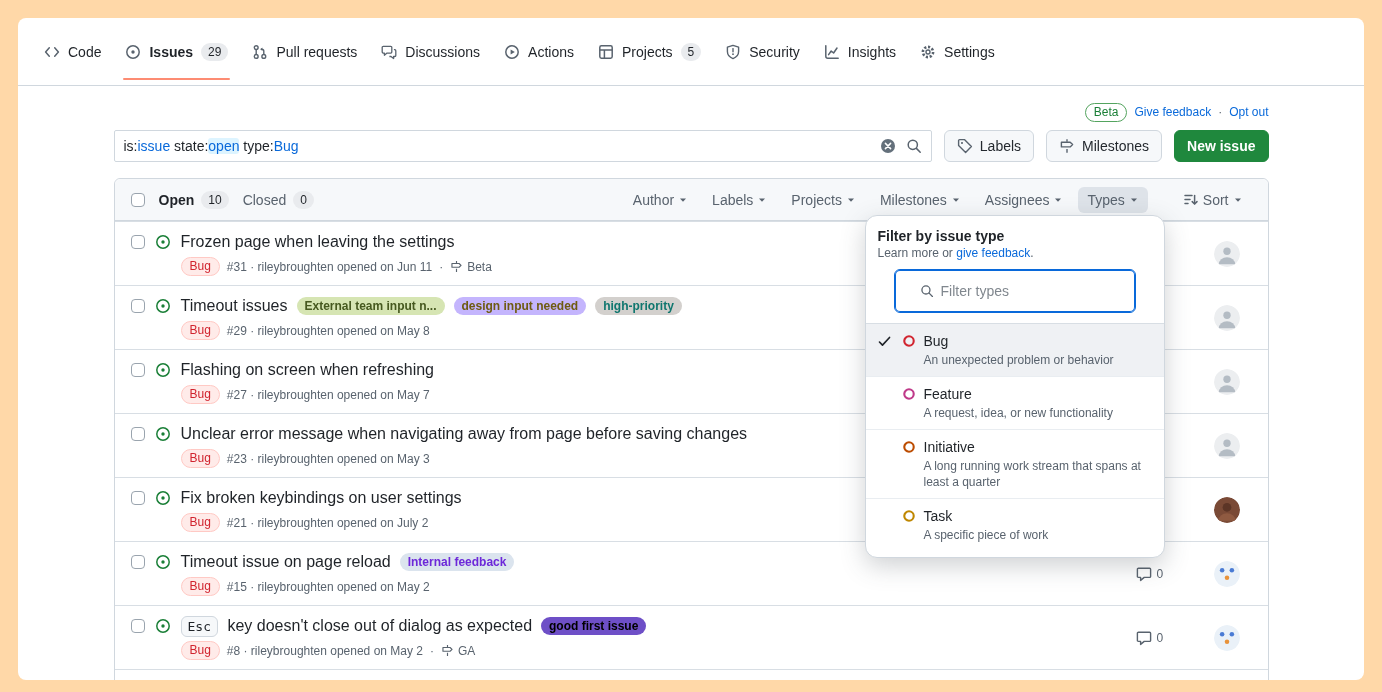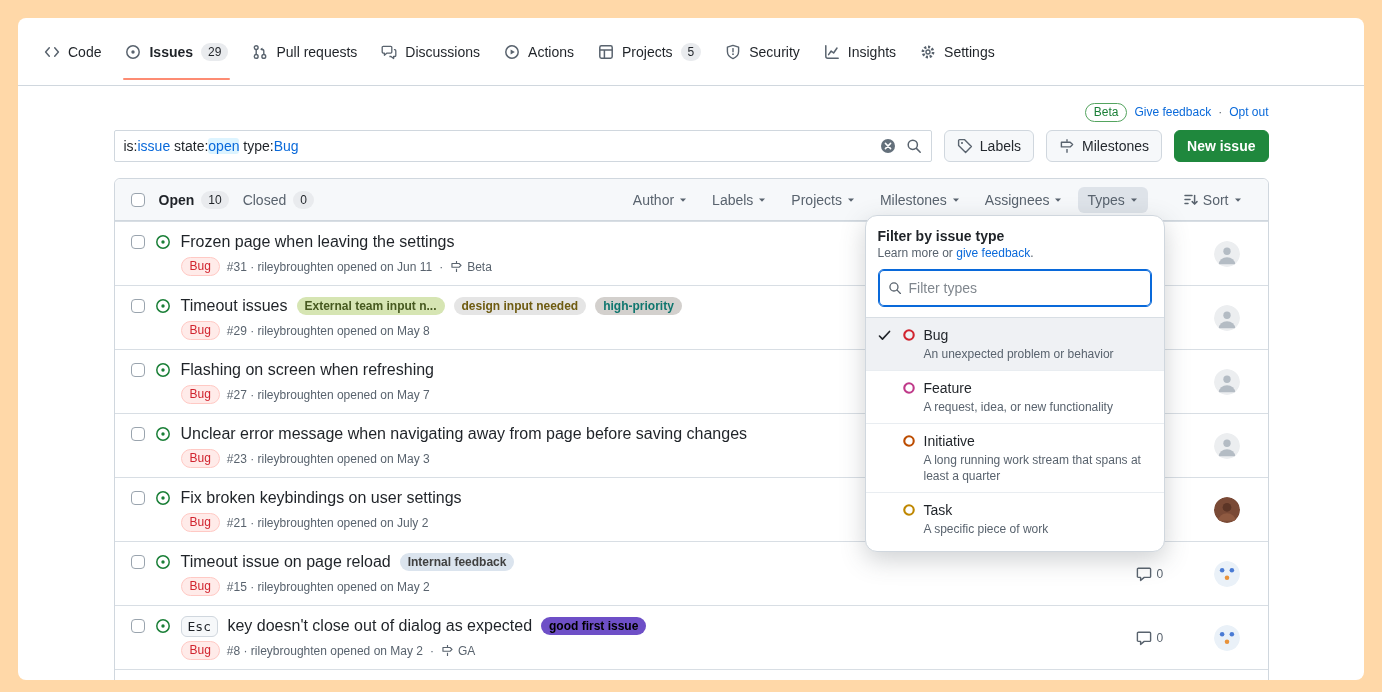--- a/index.html
+++ b/index.html
@@ -61,21 +61,21 @@
   .milestone{display:inline-flex;align-items:center;gap:4px;cursor:pointer}
   .milestone .icn svg{width:13px;height:13px}
   .issue-side{margin-left:auto;display:flex;align-items:center;gap:50px;padding-right:12px;align-self:center}
   .comments{display:flex;align-items:center;gap:5px;font-size:12px;color:var(--muted);min-width:28px;cursor:pointer}
   .avatar{width:26px;height:26px;border-radius:50%;overflow:hidden;display:inline-block;cursor:pointer}
   .avatar svg{width:26px;height:26px;display:block}
   
   .dropdown{position:absolute;left:751px;top:129px;width:300px;background:#fff;border:1px solid var(--border);border-radius:12px;box-shadow:0 8px 24px rgba(66,74,83,0.25);z-index:30;padding-bottom:6px}
   .dd-header{padding:12px 12px 0;font-size:14px;font-weight:700}
   .dd-sub{padding:2px 12px 0;font-size:12px;color:var(--muted)}
-  .dd-search{margin:9px 12px 10px;display:flex;align-items:center;gap:7px;border:1px solid var(--link);box-shadow:inset 0 0 0 1px var(--link);border-radius:6px;height:38px;padding:0 9px;background:#fff}
+  .dd-search{margin:9px 28px 10px;display:flex;align-items:center;gap:7px;border:1px solid var(--link);box-shadow:inset 0 0 0 1px var(--link);border-radius:6px;height:44px;padding:0 25px;background:#fff}
   .dd-search input{border:none;outline:none;font-family:inherit;font-size:14px;flex:1;color:var(--text);background:transparent;min-width:0}
   .dd-search input::placeholder{color:#80878e}
   .mag-sm svg{width:14px;height:14px}
   .dd-divider{height:1px;background:#d8dee4}
   .dd-option{display:flex;align-items:flex-start;padding:8px 12px;gap:8px;cursor:pointer}
   .dd-option+.dd-option{border-top:1px solid #e9edf1}
   .dd-option.selected{background:#eff1f4}
   .dd-check{width:16px;flex:none;margin-top:2px;color:var(--text)}
   .dd-check svg{width:13px;height:13px}
   .type-circle{margin-top:2px}
@@ -353,21 +353,21 @@
             <span class="icn open-icon">
               <svg viewBox="0 0 16 16">
                 <circle cx="8" cy="8" r="6.2" fill="none" stroke="currentColor" stroke-width="1.5"></circle>
                 <circle cx="8" cy="8" r="1.7" fill="currentColor"></circle>
               </svg>
             </span>
             <div class="issue-main">
               <div class="title-line">
                 <a class="issue-title"><span>Timeout issues</span></a>
                 <span class="label-pill" style="background: rgb(214, 229, 179); color: rgb(70, 89, 31);">External team input n...</span>
-                <span class="label-pill" style="background: #e5e5e5; color: rgb(110, 91, 17);">design input needed</span>
+                <span class="label-pill" style="background: #c4b5fd; color: rgb(110, 91, 17);">design input needed</span>
                 <span class="label-pill" style="background: rgb(211, 208, 205); color: #0f766e;">high-priority</span>
               </div>
               <div class="issue-meta">
                 <span class="type-pill">Bug</span>
                 <span class="meta-text">#29 · rileybroughten opened on May 8</span>
               </div>
             </div>
             <div class="issue-side">
               <span class="comments">
                 <span class="icn">
@@ -495,21 +495,21 @@
             <span class="row-check"></span>
             <span class="icn open-icon">
               <svg viewBox="0 0 16 16">
                 <circle cx="8" cy="8" r="6.2" fill="none" stroke="currentColor" stroke-width="1.5"></circle>
                 <circle cx="8" cy="8" r="1.7" fill="currentColor"></circle>
               </svg>
             </span>
             <div class="issue-main">
               <div class="title-line">
                 <a class="issue-title"><span>Timeout issue on page reload</span></a>
-                <span class="label-pill" style="background: rgb(219, 228, 238); color: #404040;">Internal feedback</span>
+                <span class="label-pill" style="background: rgb(219, 228, 238); color: #6d28d9;">Internal feedback</span>
               </div>
               <div class="issue-meta">
                 <span class="type-pill">Bug</span>
                 <span class="meta-text">#15 · rileybroughten opened on May 2</span>
               </div>
             </div>
             <div class="issue-side">
               <span class="comments">
                 <span class="icn">
                   <svg viewBox="0 0 16 16">

